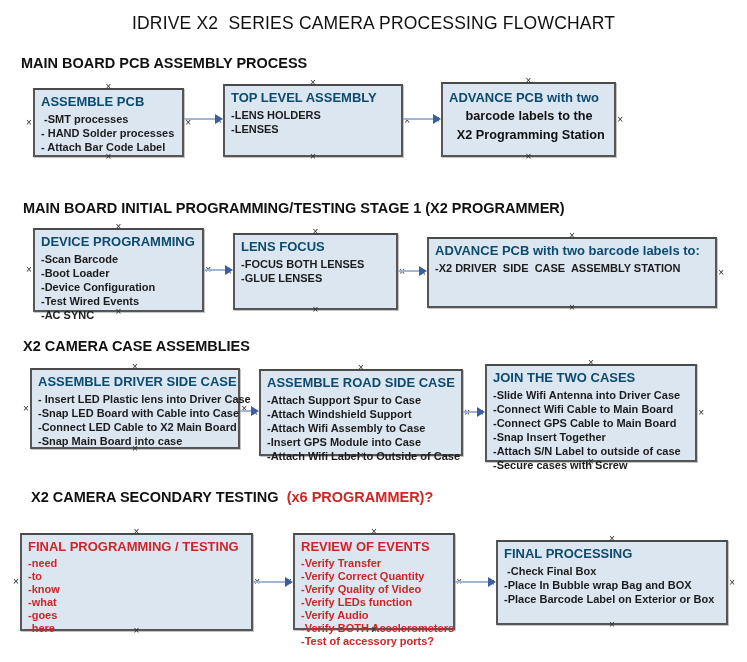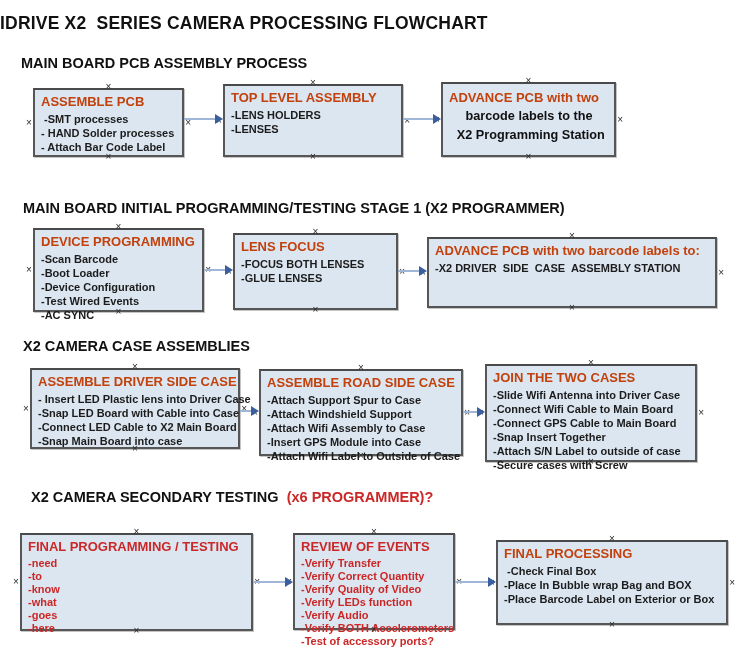--- a/index.html
+++ b/index.html
@@ -7,41 +7,41 @@
     --box-border:#565656;
     --red:#cc2727;
     --arrow-line:#9fb6d6;
     --arrow-head:#3a5e9e;
   }
   html,body{margin:0;padding:0;background:#ffffff;}
   body{width:747px;height:662px;position:relative;font-family:"Liberation Sans",sans-serif;color:#1a1a1a;overflow:hidden;}
   #canvas{position:absolute;inset:0;}
 
   .chart-title{
-    position:absolute;left:0;right:0;top:13px;
-    font-size:17.5px;font-weight:bold;white-space:pre;letter-spacing:.2px;color:#111;
+    position:absolute;left:0;right:0;top:13px;text-align:center;
+    font-size:17.5px;font-weight:normal;white-space:pre;letter-spacing:.2px;color:#111;
   }
   .sec-heading{
     position:absolute;font-size:14.5px;font-weight:bold;white-space:pre;color:#111;
   }
   .sec-heading .red-part{color:var(--red);}
   #h-s1{left:21px;top:55px;}
   #h-s2{left:23px;top:200px;text-align:right;}
   #h-s3{left:23px;top:338px;}
   #h-s4{left:31px;top:489px;text-align:right;}
 
   .fc-box{
     position:absolute;box-sizing:border-box;
     background:var(--box-fill);
     border:2px solid var(--box-border);
     border-top-color:#4a4a4a;
     padding:4px 5px 0 6px;
     box-shadow:1px 1px 0 rgba(90,90,90,.35);
   }
-  .fc-box-title{font-size:13px;font-weight:bold;line-height:16px;white-space:pre;margin-bottom:2px;color:#c2410c;}
+  .fc-box-title{font-size:13px;font-weight:bold;line-height:16px;white-space:pre;margin-bottom:2px;color:#0c4a6e;}
   .fc-item{font-size:11px;line-height:14px;white-space:pre;color:#1c1c1c;font-weight:bold;}
   .fc-box.red .fc-box-title{color:var(--red);}
   .fc-box.red .fc-item{color:var(--red);line-height:13px;}
   .fc-box.bold-items .fc-box-title{line-height:19px;margin-bottom:0;}
   .fc-box.bold-items .fc-item{font-size:12.7px;font-weight:bold;line-height:19px;color:#111;text-align:center;}
 
   
   .anchor{
     position:absolute;font-size:10px;line-height:8px;color:#2b2b2b;
     font-family:"Liberation Sans",sans-serif;pointer-events:none;

